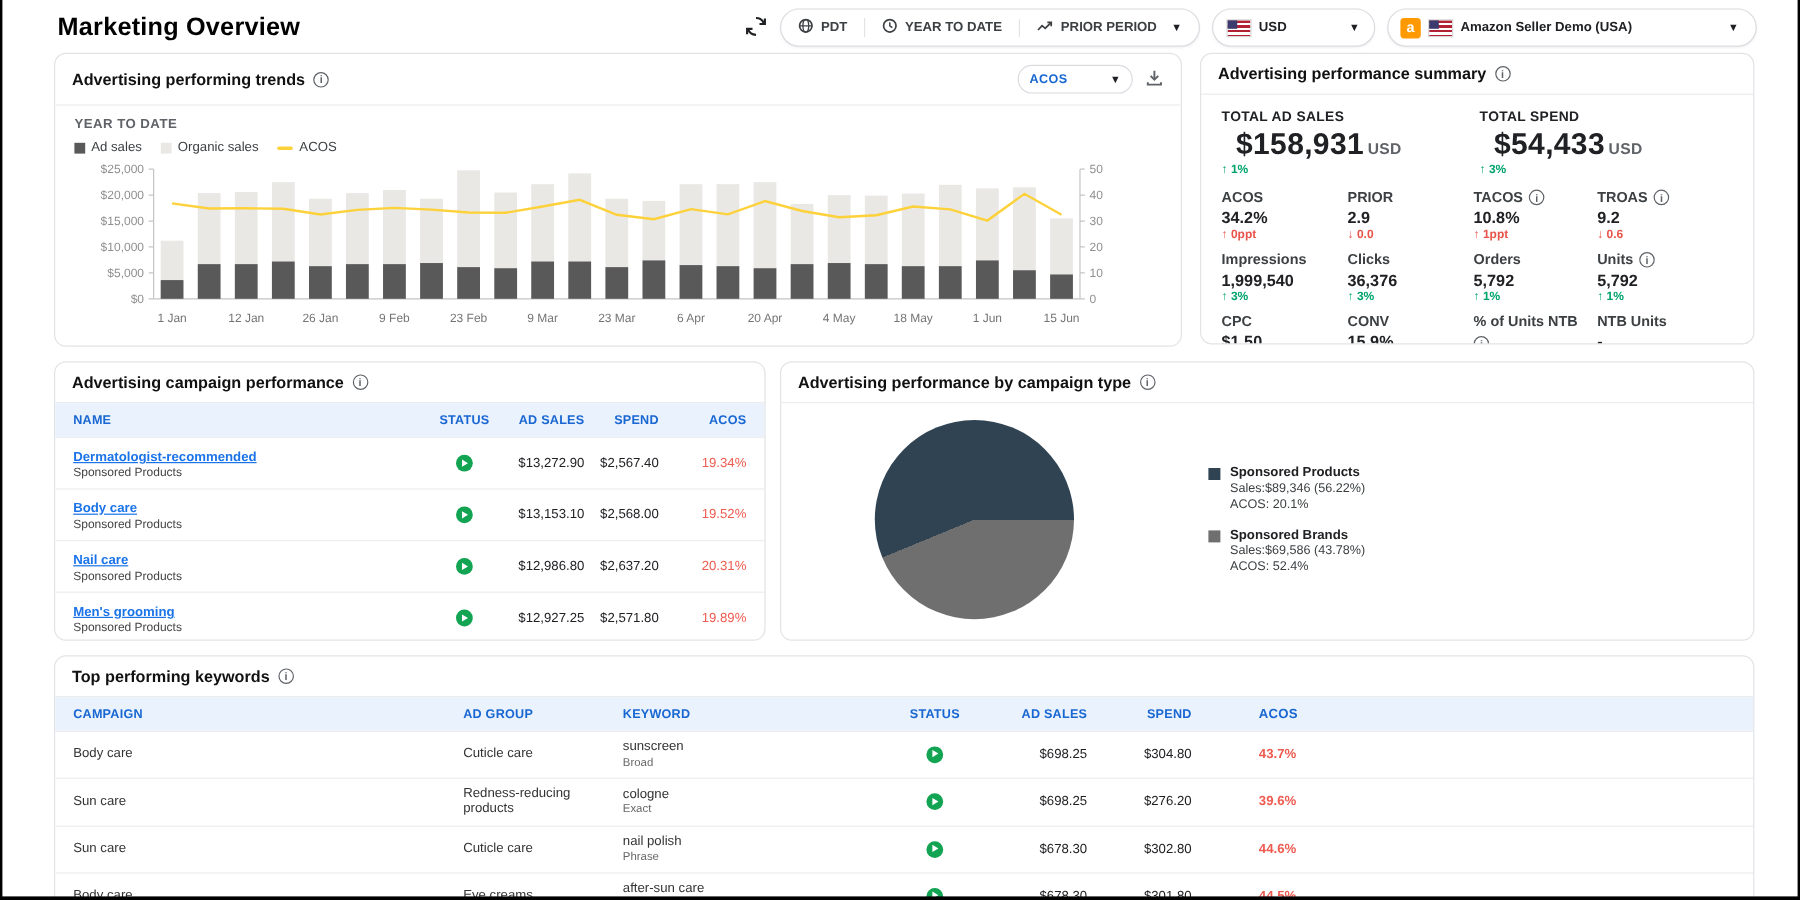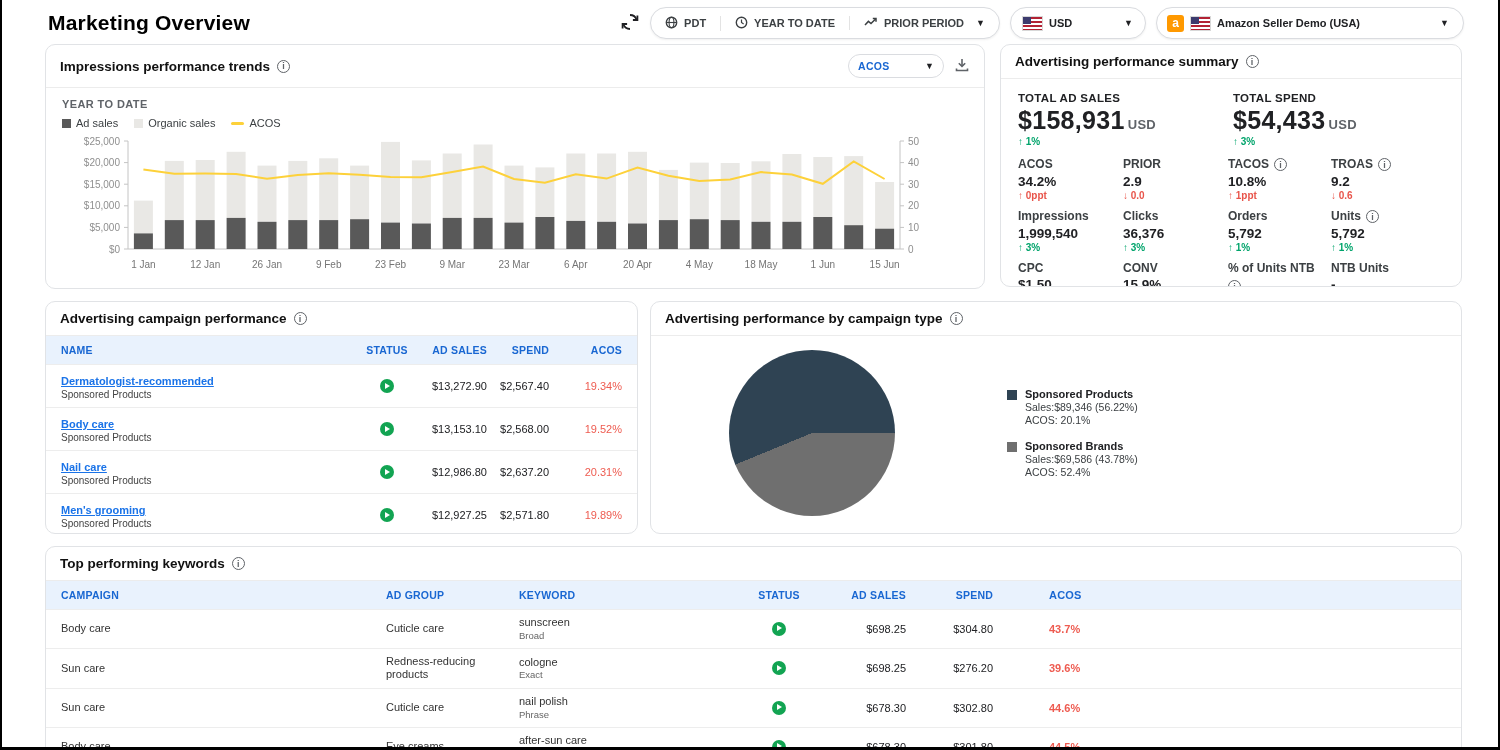--- a/index.html
+++ b/index.html
@@ -50,21 +50,21 @@
   .legend-item { display:flex; align-items:center; gap:5px; font-size:11px; color:#3c4043; }
   .legend-square { width:9px; height:9px; display:inline-block; }
   .legend-line { width:13px; height:3px; border-radius:2px; display:inline-block; }
   .chart-wrap { margin-top:2px; }
 
   
   .card-summary { flex:1; height:243px; }
   .summary-body { padding:13px 16px 0 17px; }
   .big-grid { display:grid; grid-template-columns:215px 1fr; }
   .big-label { font-size:11.5px; font-weight:800; letter-spacing:.3px; }
-  .big-value { font-size:25px; font-weight:800; letter-spacing:.3px; margin-top:2px; }
+  .big-value { font-size:25px; font-weight:800; letter-spacing:.3px; margin-top:2px;margin-left:12px; }
   .big-unit { font-size:13px; font-weight:700; color:#5f6368; margin-left:3px; }
   .delta { font-size:10px; font-weight:700; margin-top:1px; }
   .delta.green { color:#00a46b; } .delta.red { color:#e8544a; }
   .metrics-grid { display:grid; grid-template-columns:105px 105px 103px 1fr;
     row-gap:9px; margin-top:11px; }
   .metric .m-label { font-size:12px; font-weight:700; color:#3c4043; display:flex;
     align-items:center; gap:5px; flex-wrap:wrap; line-height:1.15; padding-right:8px; }
   .metric .m-value { font-size:13.5px; font-weight:600; margin-top:2px; color:#202124; }
 
   
@@ -171,21 +171,21 @@
       <span class="caret">▼</span>
     </div>
   </div>
 </div>
 
 <div class="content">
 
   <div class="row">
     <div class="card card-trends">
       <div class="card-header">
-        <span>Impressions performance trends</span>
+        <span>Advertising performing trends</span>
         <span class="info-i">i</span>
         <div class="hdr-right">
           <div class="mini-select">
             <span class="val">ACOS</span>
             <span class="caret">▼</span>
           </div>
           <span style="cursor:pointer;">
             <svg width="16" height="16" viewBox="0 0 16 16">
                 <path d="M8 2v7" stroke="#5f6368" stroke-width="1.6" fill="none"></path>
                 <path d="M4.8 6.2 8 9.4l3.2-3.2" stroke="#5f6368" stroke-width="1.6" fill="none"></path>

